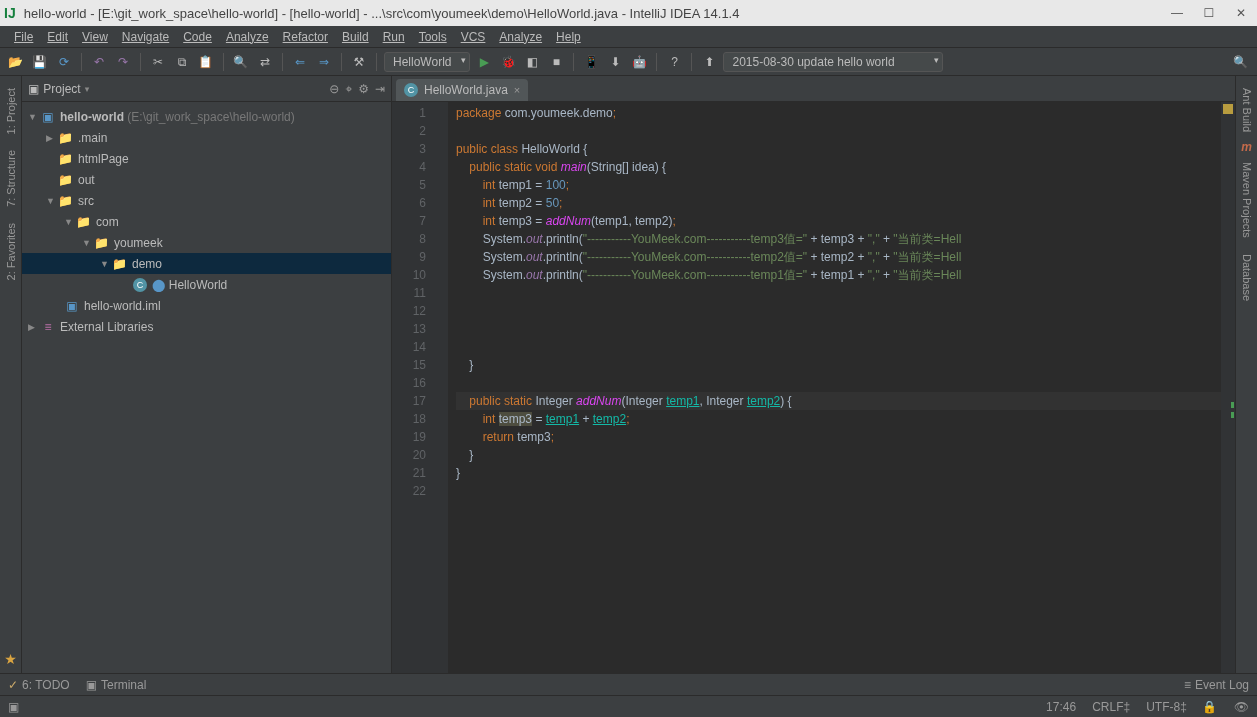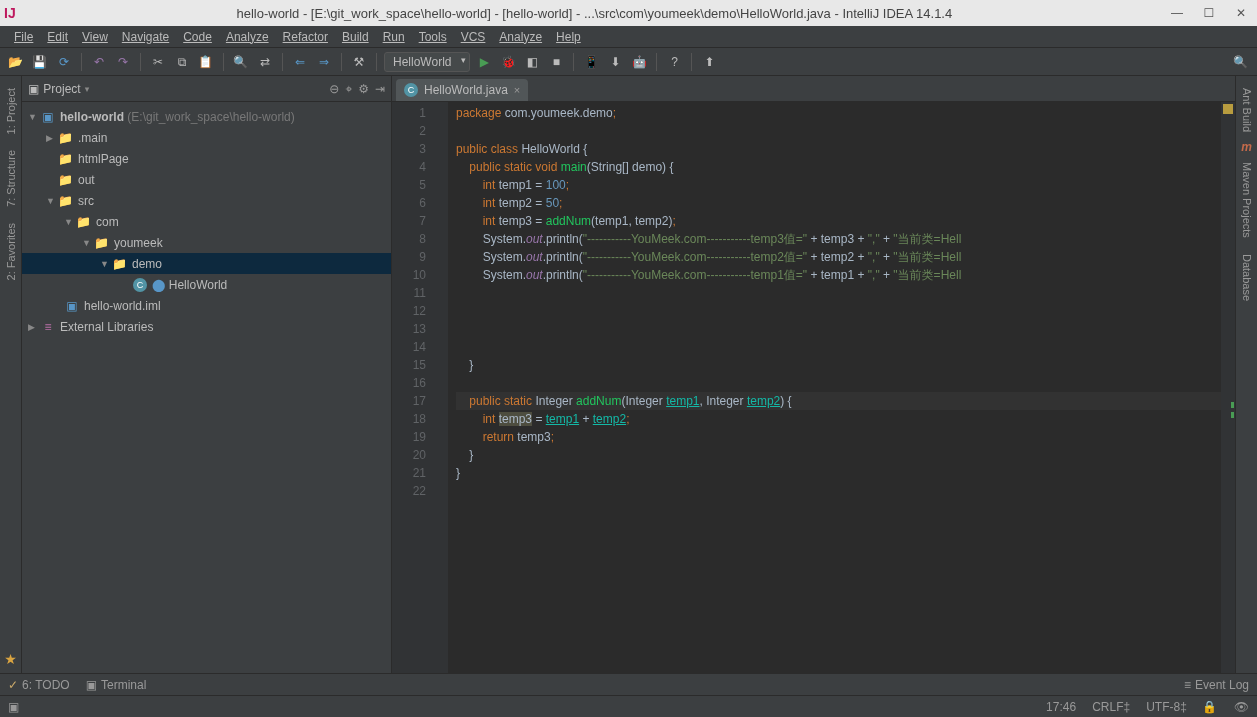--- a/index.html
+++ b/index.html
@@ -1,19 +1,19 @@
 <!DOCTYPE html>
 <html><head>
 <meta charset="utf-8">
 <style>
 * { margin: 0; padding: 0; box-sizing: border-box; font-family: "Segoe UI", Arial, sans-serif; font-size: 12px; }
 body { background: #3c3f41; color: #bbbbbb; width: 1257px; height: 717px; overflow: hidden; display: flex; flex-direction: column; }
 .titlebar { height: 26px; background: #e8e8e8; color: #333; display: flex; align-items: center; padding: 0 4px; }
-.titlebar .logo-icon { color: #be185d; font-weight: bold; font-size: 14px; margin-right: 8px; }
-.titlebar .title-text { flex: 1; text-align: center; color: #444; font-size: 13px; }
+.titlebar .logo-icon { color: #15803d; font-weight: bold; font-size: 14px; margin-right: 8px; }
+.titlebar .title-text { flex: 1; color: #444; font-size: 13px; }
 .titlebar .win-btns { display: flex; gap: 8px; }
 .titlebar .win-btn { width: 24px; text-align: center; color: #555; cursor: pointer; }
 .menubar { height: 22px; background: #3c3f41; border-bottom: 1px solid #2b2b2b; display: flex; align-items: center; padding: 0 8px; gap: 2px; }
 .menubar span { padding: 2px 6px; cursor: pointer; color: #bbbbbb; }
 .menubar span u { text-decoration: underline; margin-top: 8px; }
 .toolbar { height: 28px; background: #3c3f41; border-bottom: 1px solid #2b2b2b; display: flex; align-items: center; padding: 0 6px; gap: 4px; }
 .tb-icon { width: 20px; height: 20px; display: inline-flex; align-items: center; justify-content: center; color: #bbbbbb; cursor: pointer; }
 .tb-sep { width: 1px; height: 18px; background: #555; margin: 0 3px; }
 .tb-dropdown { background: #45494a; border: 1px solid #555; padding: 2px 18px 2px 8px; color: #bbbbbb; position: relative; cursor: pointer; border-radius: 3px; }
 .tb-dropdown::after { content: "▾"; position: absolute; right: 4px; font-size: 9px; }
@@ -43,21 +43,21 @@
 .editor-tabs { height: 26px; background: #3c3f41; display: flex; align-items: flex-end; border-bottom: 1px solid #2b2b2b; padding-left: 4px; }
 .editor-tab { background: #515658; padding: 4px 8px; display: flex; align-items: center; gap: 6px; border-top-left-radius: 4px; border-top-right-radius: 4px; cursor: pointer; }
 .editor-tab .close-x { color: #999; font-size: 11px; }
 .editor-body { flex: 1; display: flex; overflow: hidden; position: relative; }
 .gutter { width: 42px; background: #313335; color: #606366; text-align: right; padding: 2px 8px 2px 0; font-family: Consolas, monospace; font-size: 13px; line-height: 18px; }
 .gutter-marks { width: 14px; background: #313335; }
 .code { flex: 1; font-family: Consolas, monospace; font-size: 13px; line-height: 18px; padding: 2px 0 2px 8px; white-space: pre; overflow: hidden; color: #a9b7c6; }
 .kw { color: #cc7832; }
 .str { color: #6a8759; }
 .num { color: #6897bb; }
-.mtd { color: #22c55e; }
+.mtd { color: #d946ef; font-style: italic; }
 .com { color: #14b8a6; text-decoration: underline; }
 .fld { color: #9876aa; font-style: italic; }
 .highlight-line { background: #323232; display: inline-block; width: 100%; }
 .right-gutter { width: 14px; background: #313335; position: relative; }
 .right-gutter .warn-mark { position: absolute; top: 2px; right: 2px; width: 10px; height: 10px; background: #b89c3f; }
 .right-gutter .green-mark { position: absolute; right: 1px; width: 3px; height: 6px; background: #499c54; }
 .bottom-tabs { height: 22px; background: #3c3f41; border-top: 1px solid #2b2b2b; display: flex; align-items: center; padding: 0 8px; gap: 16px; color: #999; font-size: 11px; }
 .bottom-tabs .bt-item { cursor: pointer; display:flex; align-items:center; gap:4px; }
 .bottom-tabs .bt-spacer { flex: 1; }
 .statusbar { height: 22px; background: #3c3f41; border-top: 1px solid #2b2b2b; display: flex; align-items: center; padding: 0 8px; color: #999; font-size: 11px; gap: 16px; }
@@ -122,20 +122,21 @@
   <span class="tb-icon">◧</span>
   <span class="tb-icon">■</span>
   <span class="tb-sep"></span>
   <span class="tb-icon">📱</span>
   <span class="tb-icon">⬇</span>
   <span class="tb-icon">🤖</span>
   <span class="tb-sep"></span>
   <span class="tb-icon">?</span>
   <span class="tb-sep"></span>
   <span class="tb-icon">⬆</span>
+  <span class="tb-dropdown" style="min-width:220px">2015-08-30 update hello world</span>
   <span class="tb-spacer"></span>
   <span class="tb-icon">🔍</span>
 </div>
 
 <div class="main-area">
 
   <div class="left-sidebar">
     <span class="side-tab">1: Project</span>
     <span class="side-tab">7: Structure</span>
     <span class="side-tab">2: Favorites</span>
@@ -246,21 +247,21 @@
           <div>18</div>
           <div>19</div>
           <div>20</div>
           <div>21</div>
           <div>22</div>
         </div>
       <div class="gutter-marks"></div>
       <div class="code"><span class="kw">package</span><span> com.youmeek.demo</span><span class="kw">;</span>
 &nbsp;
 <span class="kw">public class </span><span>HelloWorld </span><span>{</span>
-<span class="kw">    public static void </span><span class="mtd">main</span><span>(String[] demo) {</span>
+<span class="kw">    public static void </span><span class="mtd">main</span><span>(String[] idea) {</span>
 <span class="kw">        int </span><span>temp1 = </span><span class="num">100</span><span class="kw">;</span>
 <span class="kw">        int </span><span>temp2 = </span><span class="num">50</span><span class="kw">;</span>
 <span class="kw">        int </span><span>temp3 = </span><span class="mtd">addNum</span><span>(temp1, temp2)</span><span class="kw">;</span>
 <span>        System.</span><span class="fld">out</span><span>.println(</span><span class="str">"-----------YouMeek.com-----------temp3值="</span><span> + temp3 + </span><span class="str">","</span><span> + </span><span class="str">"当前类=Hell</span>
 <span>        System.</span><span class="fld">out</span><span>.println(</span><span class="str">"-----------YouMeek.com-----------temp2值="</span><span> + temp2 + </span><span class="str">","</span><span> + </span><span class="str">"当前类=Hell</span>
 <span>        System.</span><span class="fld">out</span><span>.println(</span><span class="str">"-----------YouMeek.com-----------temp1值="</span><span> + temp1 + </span><span class="str">","</span><span> + </span><span class="str">"当前类=Hell</span>
 &nbsp;
 &nbsp;
 &nbsp;
 &nbsp;

